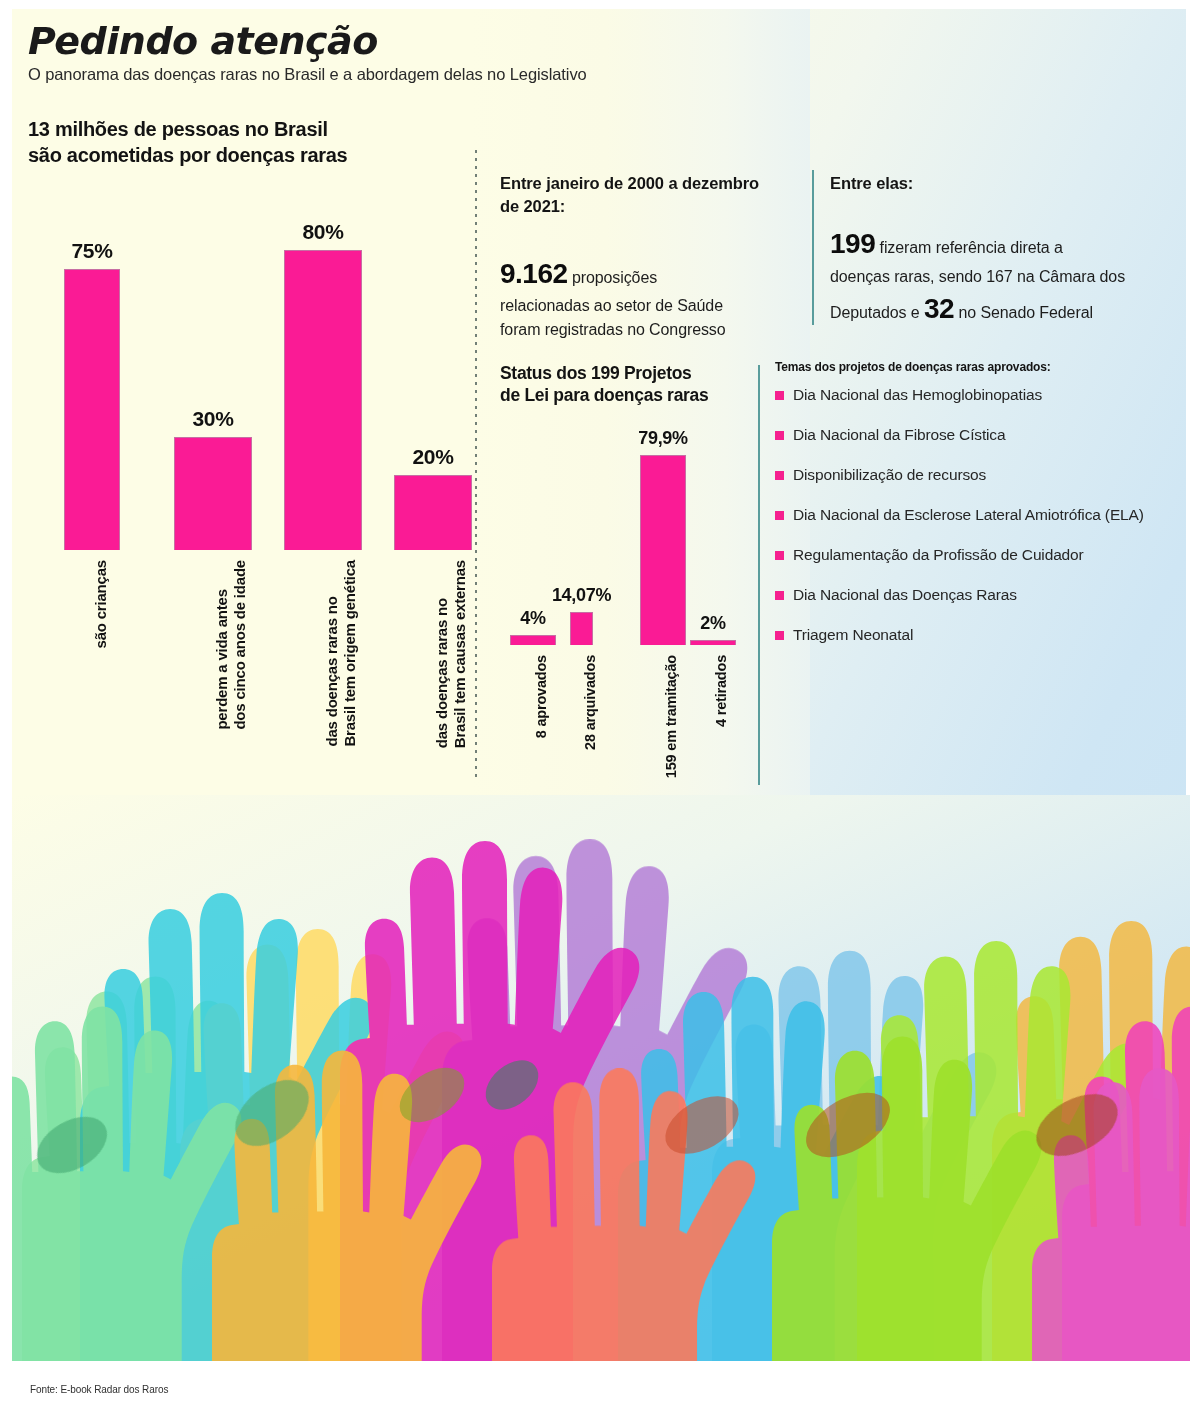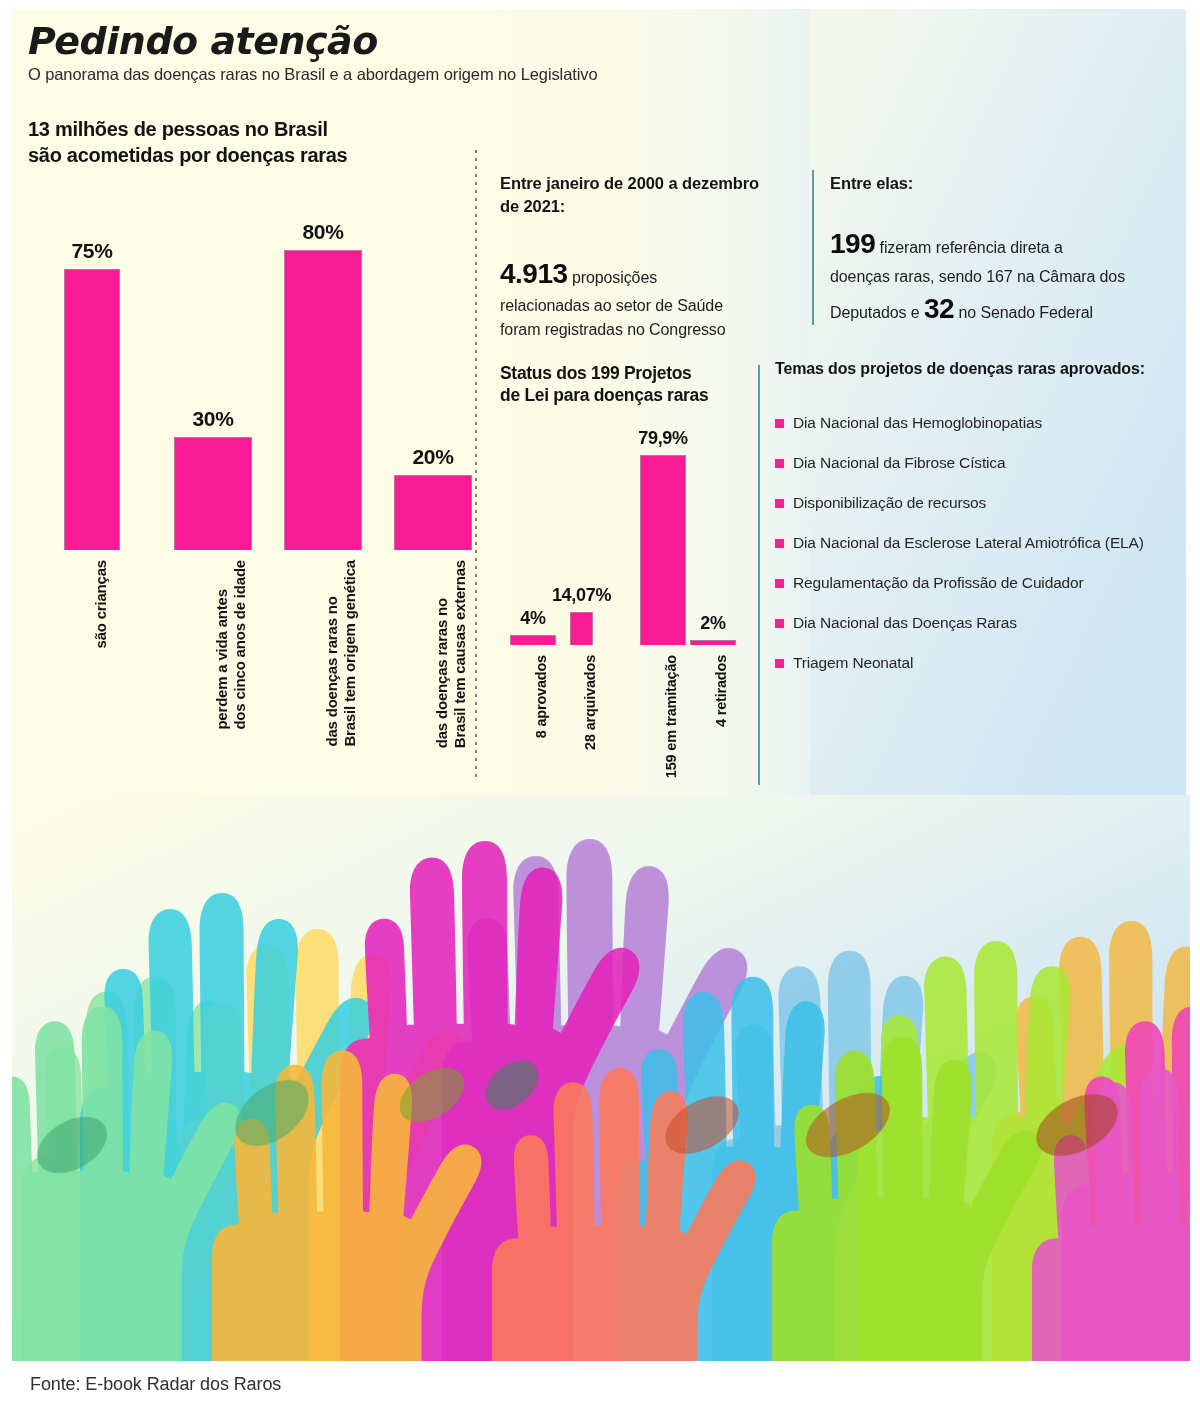--- a/index.html
+++ b/index.html
@@ -181,24 +181,24 @@
   .big-num {
     font-size: 28px;
     font-weight: 700;
     color: #0d0d0d;
     letter-spacing: -0.5px;
   }
 
   
   .themes { position: absolute; left: 775px; top: 360px; width: 400px; }
   .themes-head {
-    font-size: 16px;
+    font-size: 12px;
     font-weight: 700;
     color: #131313;
-    margin-bottom: 36px;
+    margin-bottom: 12px;
     letter-spacing: -0.15px;
   }
   .theme-item {
     display: flex;
     align-items: flex-start;
     margin-bottom: 22px;
     font-size: 15.5px;
     color: #262626;
     letter-spacing: -0.15px;
   }
@@ -216,40 +216,40 @@
     left: 12px; top: 795px;
     width: 1178px; height: 566px;
     overflow: hidden;
   }
   .hands svg { display: block; width: 100%; height: 100%; }
 
   
   .footer {
     position: absolute;
     left: 30px; bottom: 14px;
-    font-size: 18px;
+    font-size: 10px;
     color: #303030;
     letter-spacing: -0.1px;
   }
 </style>
 </head>
 <body>
 
 <div id="page">
 
   <div class="bg-base"></div>
   <div class="bg-cream-left"></div>
   <div class="bg-cream-fade"></div>
   <div class="bg-top-white"></div>
   <div class="bg-left-white"></div>
   <div class="bg-right-white"></div>
 
   <div class="header">
     <div class="title">Pedindo atenção</div>
-    <div class="subtitle">O panorama das doenças raras no Brasil e a abordagem origem no Legislativo</div>
+    <div class="subtitle">O panorama das doenças raras no Brasil e a abordagem delas no Legislativo</div>
   </div>
 
   <div class="dotted-div"></div>
   <div class="teal-div d1"></div>
   <div class="teal-div d2"></div>
 
   <div class="sec-head" style="position:absolute;left:28px;top:117px;width:420px;">
     <div>13 milhões de pessoas no Brasil</div>
     <div>são acometidas por doenças raras</div>
   </div>
@@ -290,21 +290,21 @@
       </div>
   </div>
 
 
   <div class="tblock" style="left:500px; top:172px; width:290px;">
     <div class="tb-head">
       <div>Entre janeiro de 2000 a dezembro</div>
       <div>de 2021:</div>
     </div>
     <div class="tb-body" style="margin-top:34px;">
-      <span class="big-num">4.913</span><span> proposições</span>
+      <span class="big-num">9.162</span><span> proposições</span>
       <div>relacionadas ao setor de Saúde</div>
       <div>foram registradas no Congresso</div>
     </div>
   </div>
 
   <div class="tblock" style="left:830px; top:172px; width:350px;">
     <div class="tb-head">Entre elas:</div>
     <div class="tb-body" style="margin-top:28px;">
       <span class="big-num">199</span><span> fizeram referência direta a</span>
       <div>doenças raras, sendo 167 na Câmara dos</div>

